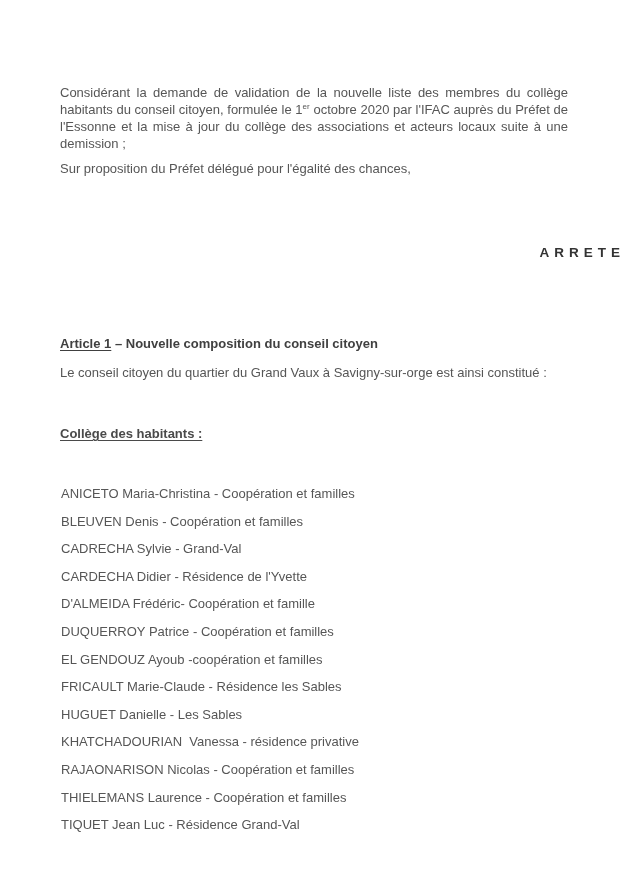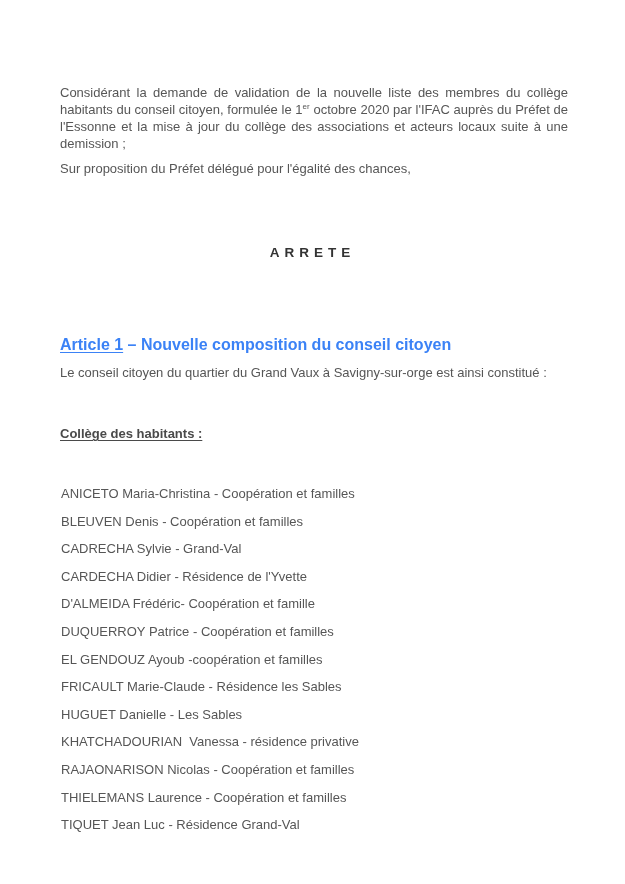--- a/index.html
+++ b/index.html
@@ -42,23 +42,23 @@
     width: 625px;
     text-align: center;
     font-size: 13.5px;
     font-weight: 700;
     letter-spacing: 5px;
     color: #333333;
   }
   .article-heading {
     left: 60px;
     width: 508px;
-    font-size: 16px;
+    font-size: 13px;
     font-weight: 700;
-    color: #3b82f6;
+    color: #404040;
   }
   .article-heading .u { text-decoration: underline; text-underline-offset: 2px; }
   .college-heading {
     left: 60px;
     width: 508px;
     font-size: 13px;
     font-weight: 700;
     color: #4a4a4a;
   }
   .college-heading .u { text-decoration: underline; text-underline-offset: 2px; }
@@ -75,21 +75,21 @@
 <body>
 
 <div class="page">
 
   <div class="block para" style="top: 84px;">
     <span>Considérant la demande de validation de la nouvelle liste des membres du collège habitants du conseil citoyen,  formulée le 1</span><sup class="ord">er</sup><span> octobre 2020 par l'IFAC auprès du Préfet de l'Essonne et la mise à jour du collège des associations et acteurs locaux suite à une demission ;</span>
   </div>
 
   <div class="block single-line" style="top: 160px;">Sur proposition du Préfet délégué pour l'égalité des chances,</div>
 
-  <div class="block arrete" style="top: 245px;">ARRETE</div>
+  <div class="block arrete" style="top: 245px; text-align: right;">ARRETE</div>
 
   <div class="block article-heading" style="top: 336px;">
     <span class="u">Article 1</span><span> – Nouvelle composition du conseil citoyen</span>
   </div>
 
   <div class="block para" style="top: 364px;">Le conseil citoyen du quartier du Grand Vaux à Savigny-sur-orge est ainsi constitué :</div>
 
   <div class="block college-heading" style="top: 426px;">
     <span class="u">Collège des habitants :</span>
   </div>

